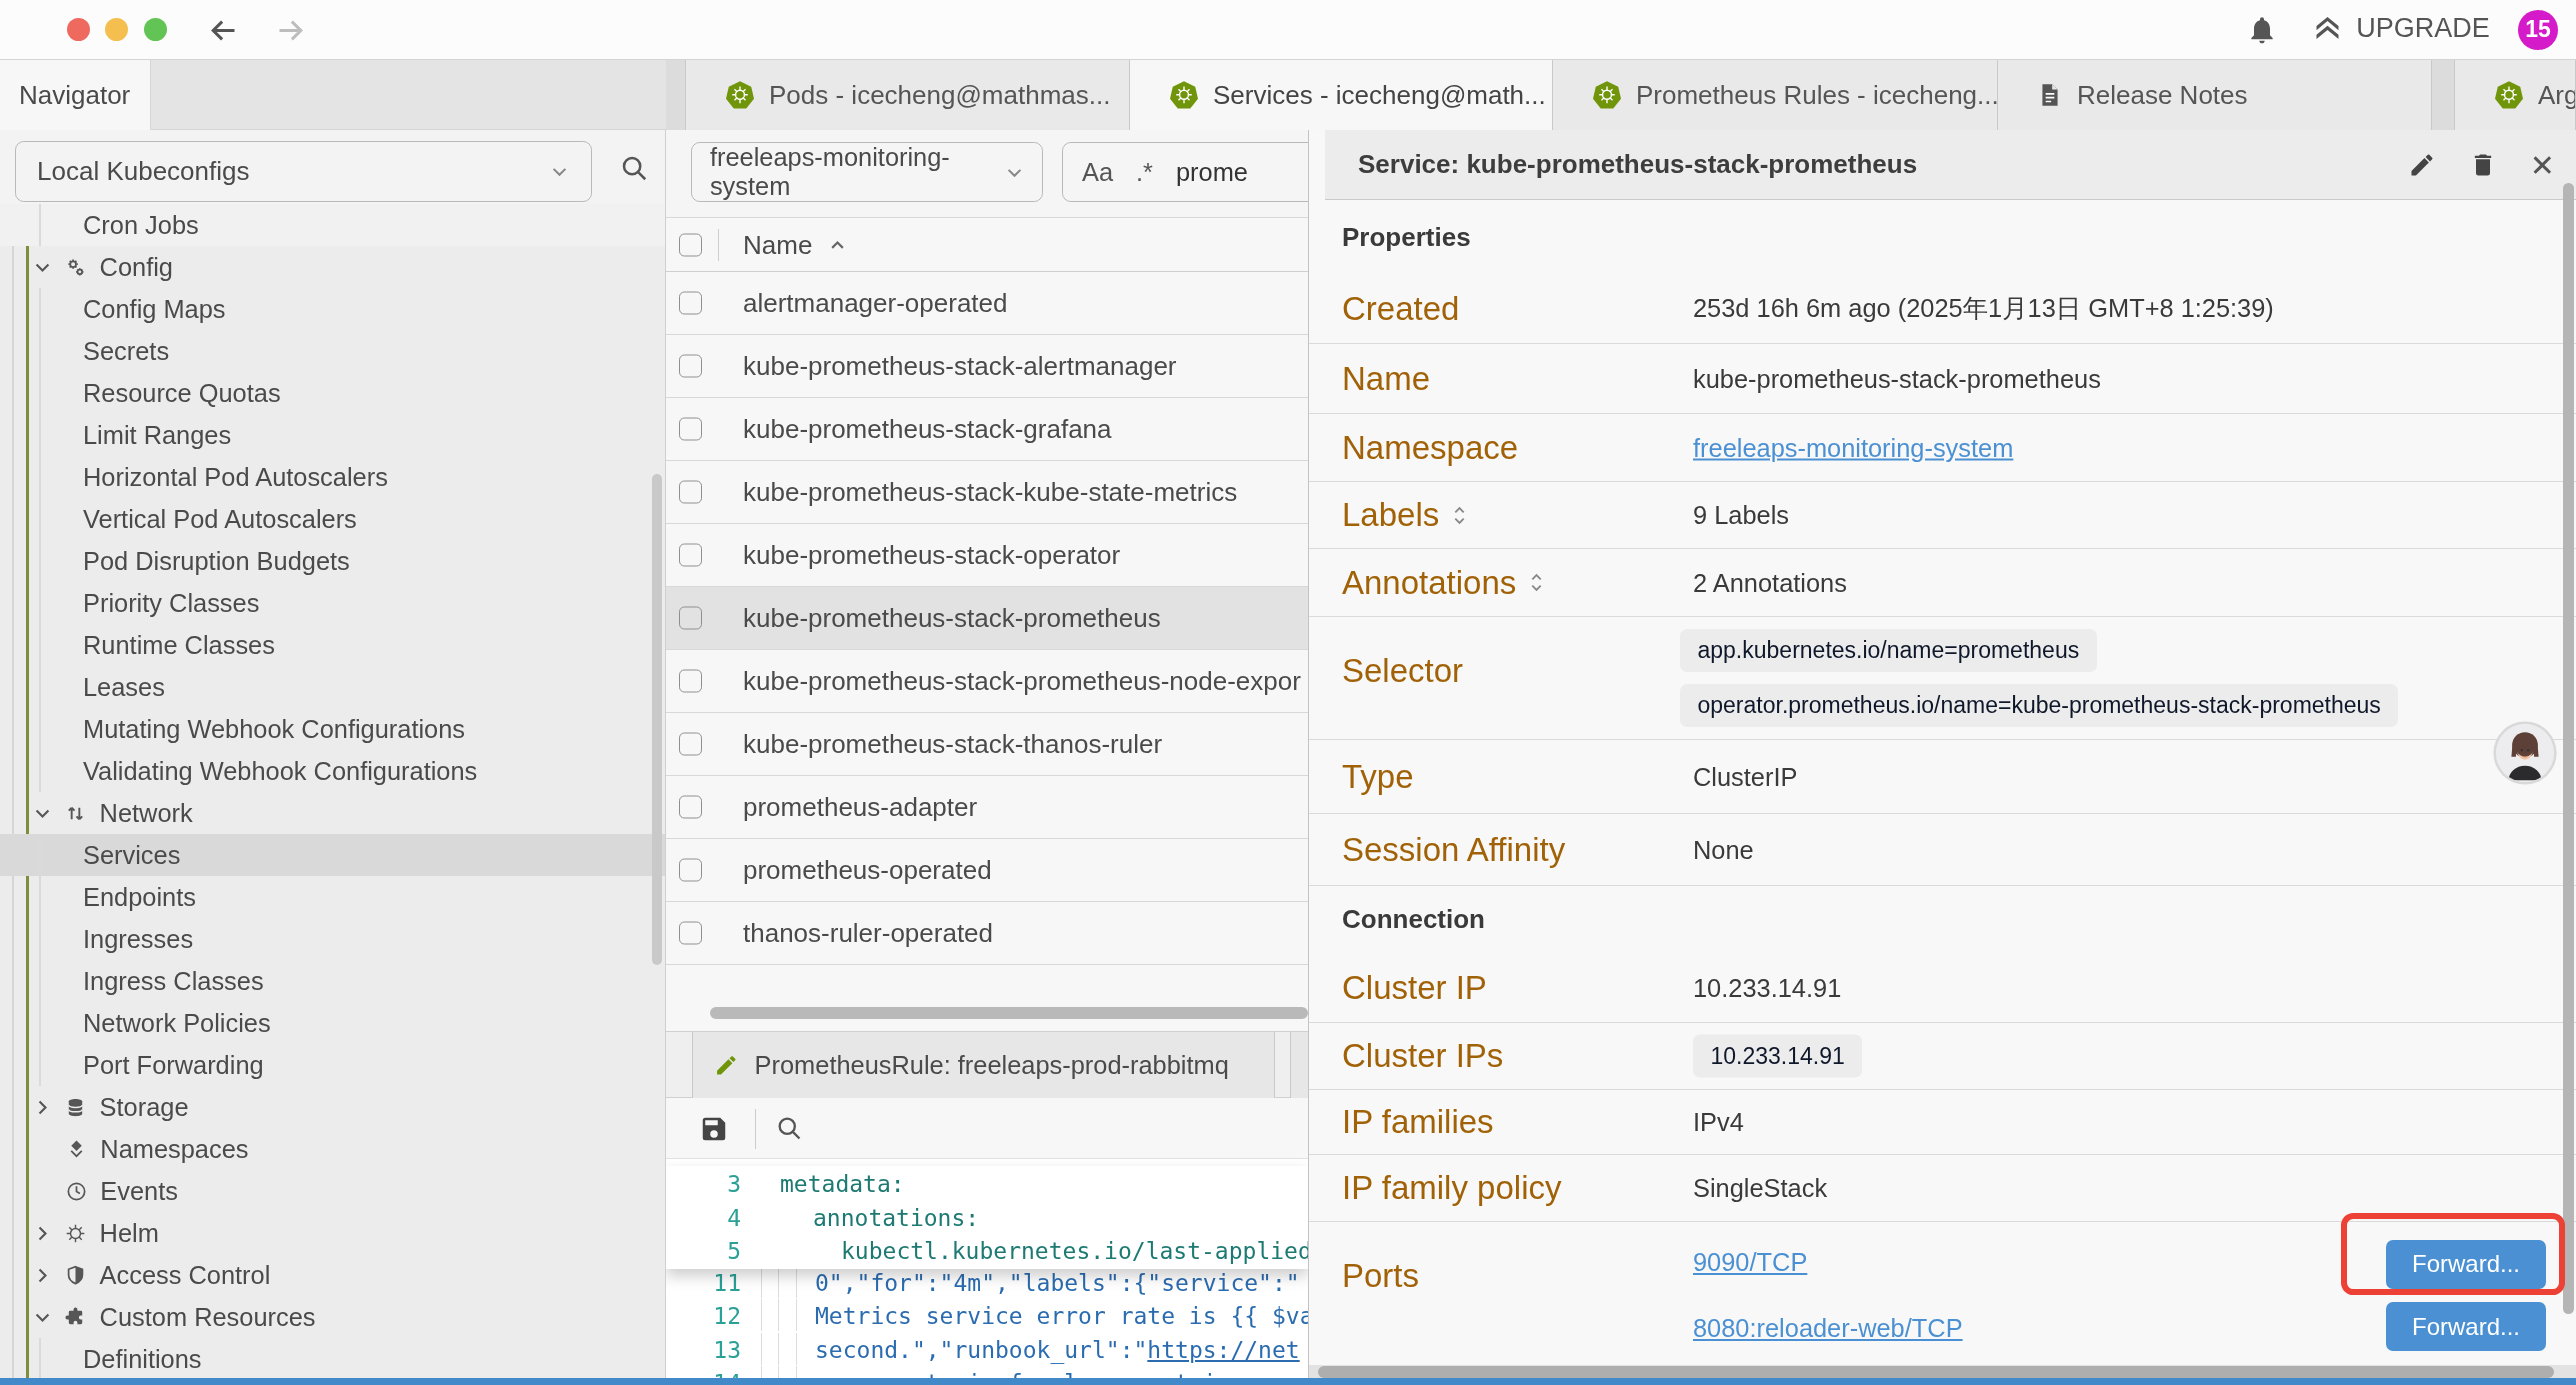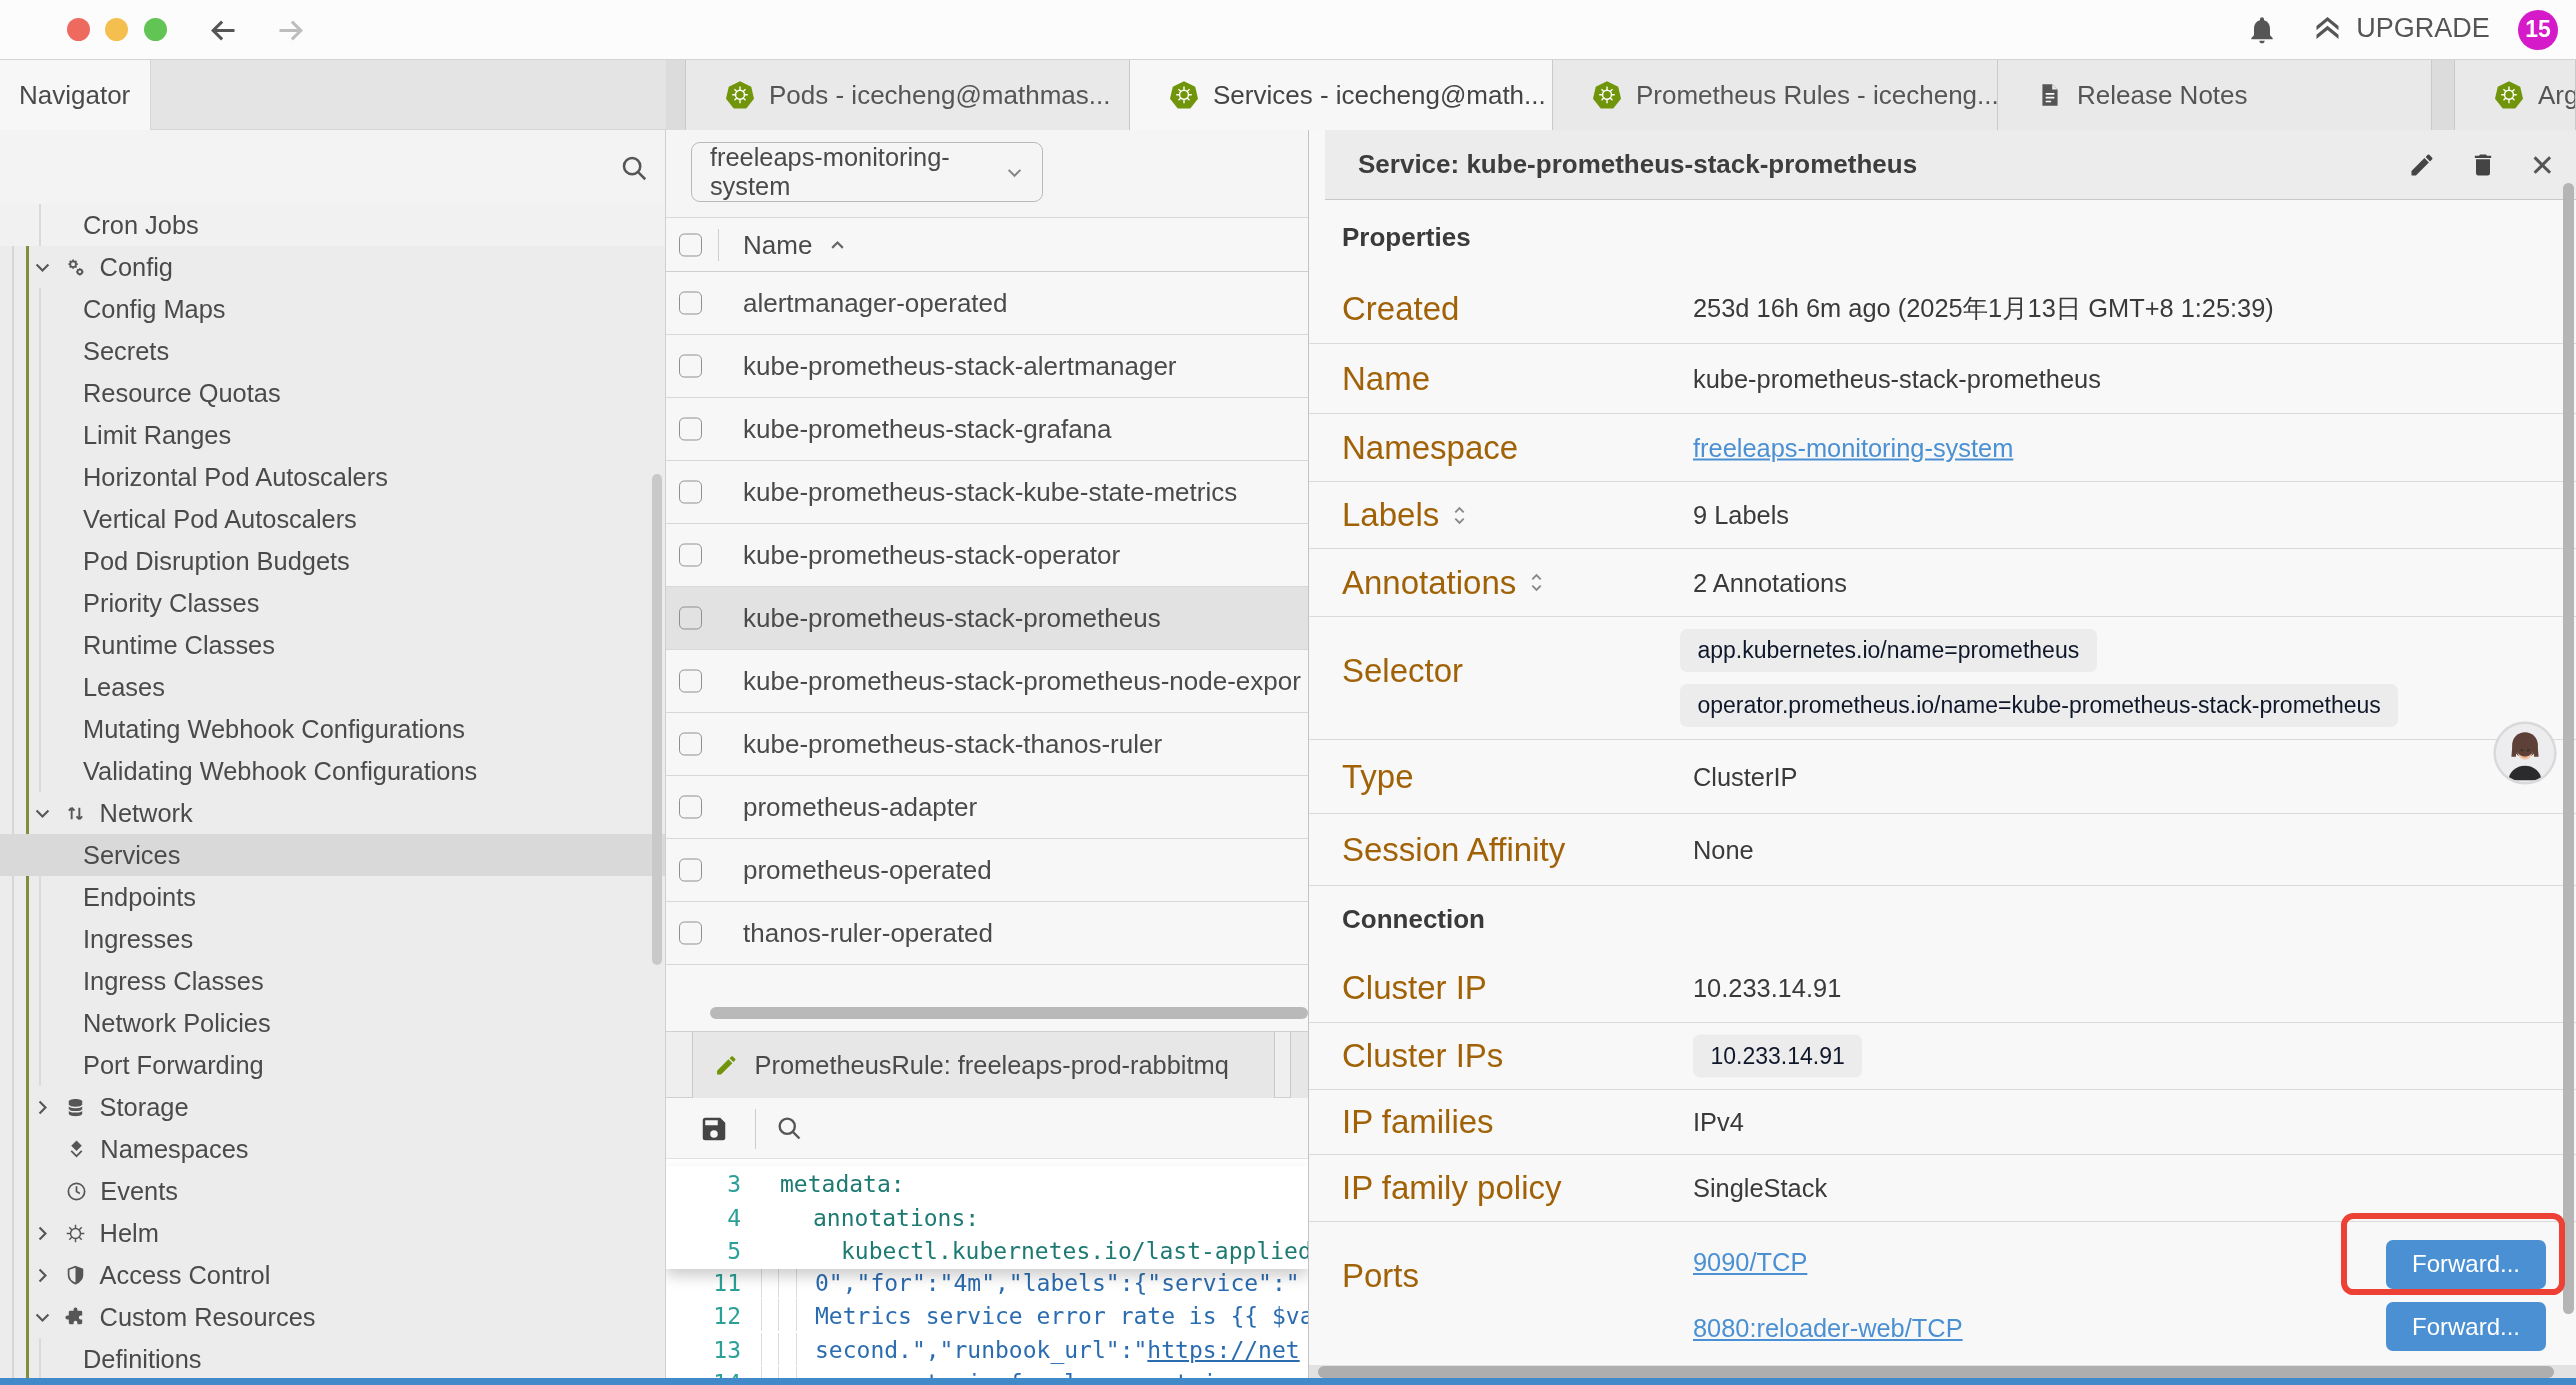--- a/index.html
+++ b/index.html
@@ -205,20 +205,28 @@
             <path d="M12 5.2v3M12 15.4v3.2M5.8 11.8h3.2M15 11.8h3.2M7.6 7.4l2.2 2.2M14.2 14l2.2 2.2M16.4 7.4 14.2 9.6M9.8 14l-2.2 2.2"></path>
           </g>
         </svg>
       </span>
     <span class="tlabel">Argo Se</span>
   </div>
 </div>
 
 <div class="sidebar">
   <div class="sidefilter">
+    <div class="kubeconfig">
+      <span>Local Kubeconfigs</span>
+      <span class="chev">
+          <svg viewBox="0 0 16 16" width="21" height="21">
+            <path fill="none" stroke="#888" stroke-width="1.6" d="M3.5 6 8 10.5 12.5 6"></path>
+          </svg>
+        </span>
+    </div>
     <span class="sidesearch">
         <svg viewBox="0 0 24 24" width="30" height="30">
           <g fill="none" stroke="#555" stroke-width="2">
             <circle cx="10.5" cy="10.5" r="6.5"></circle>
             <path d="m15.5 15.5 5.5 5.5"></path>
           </g>
         </svg>
       </span>
   </div>
   <div class="guide-a"></div>
@@ -401,20 +409,25 @@
 
 <div class="middle">
   <div class="midfilter">
     <div class="nsselect">
       <span>freeleaps-monitoring-system</span>
       <span class="chev">
           <svg viewBox="0 0 16 16" width="21" height="21">
             <path fill="none" stroke="#888" stroke-width="1.6" d="M3.5 6 8 10.5 12.5 6"></path>
           </svg>
         </span>
+    </div>
+    <div class="searchbox">
+      <span>Aa</span>
+      <span>.*</span>
+      <span class="sval">prome</span>
     </div>
   </div>
   <div class="thead">
     <span class="cb"></span>
     <span class="hd-div"></span>
     <span class="hd-name">
       <span>Name</span>
       <span>
           <svg viewBox="0 0 16 16" width="19" height="19">
             <path fill="none" stroke="#666" stroke-width="1.8" d="M3.5 10 8 5.5 12.5 10"></path>

